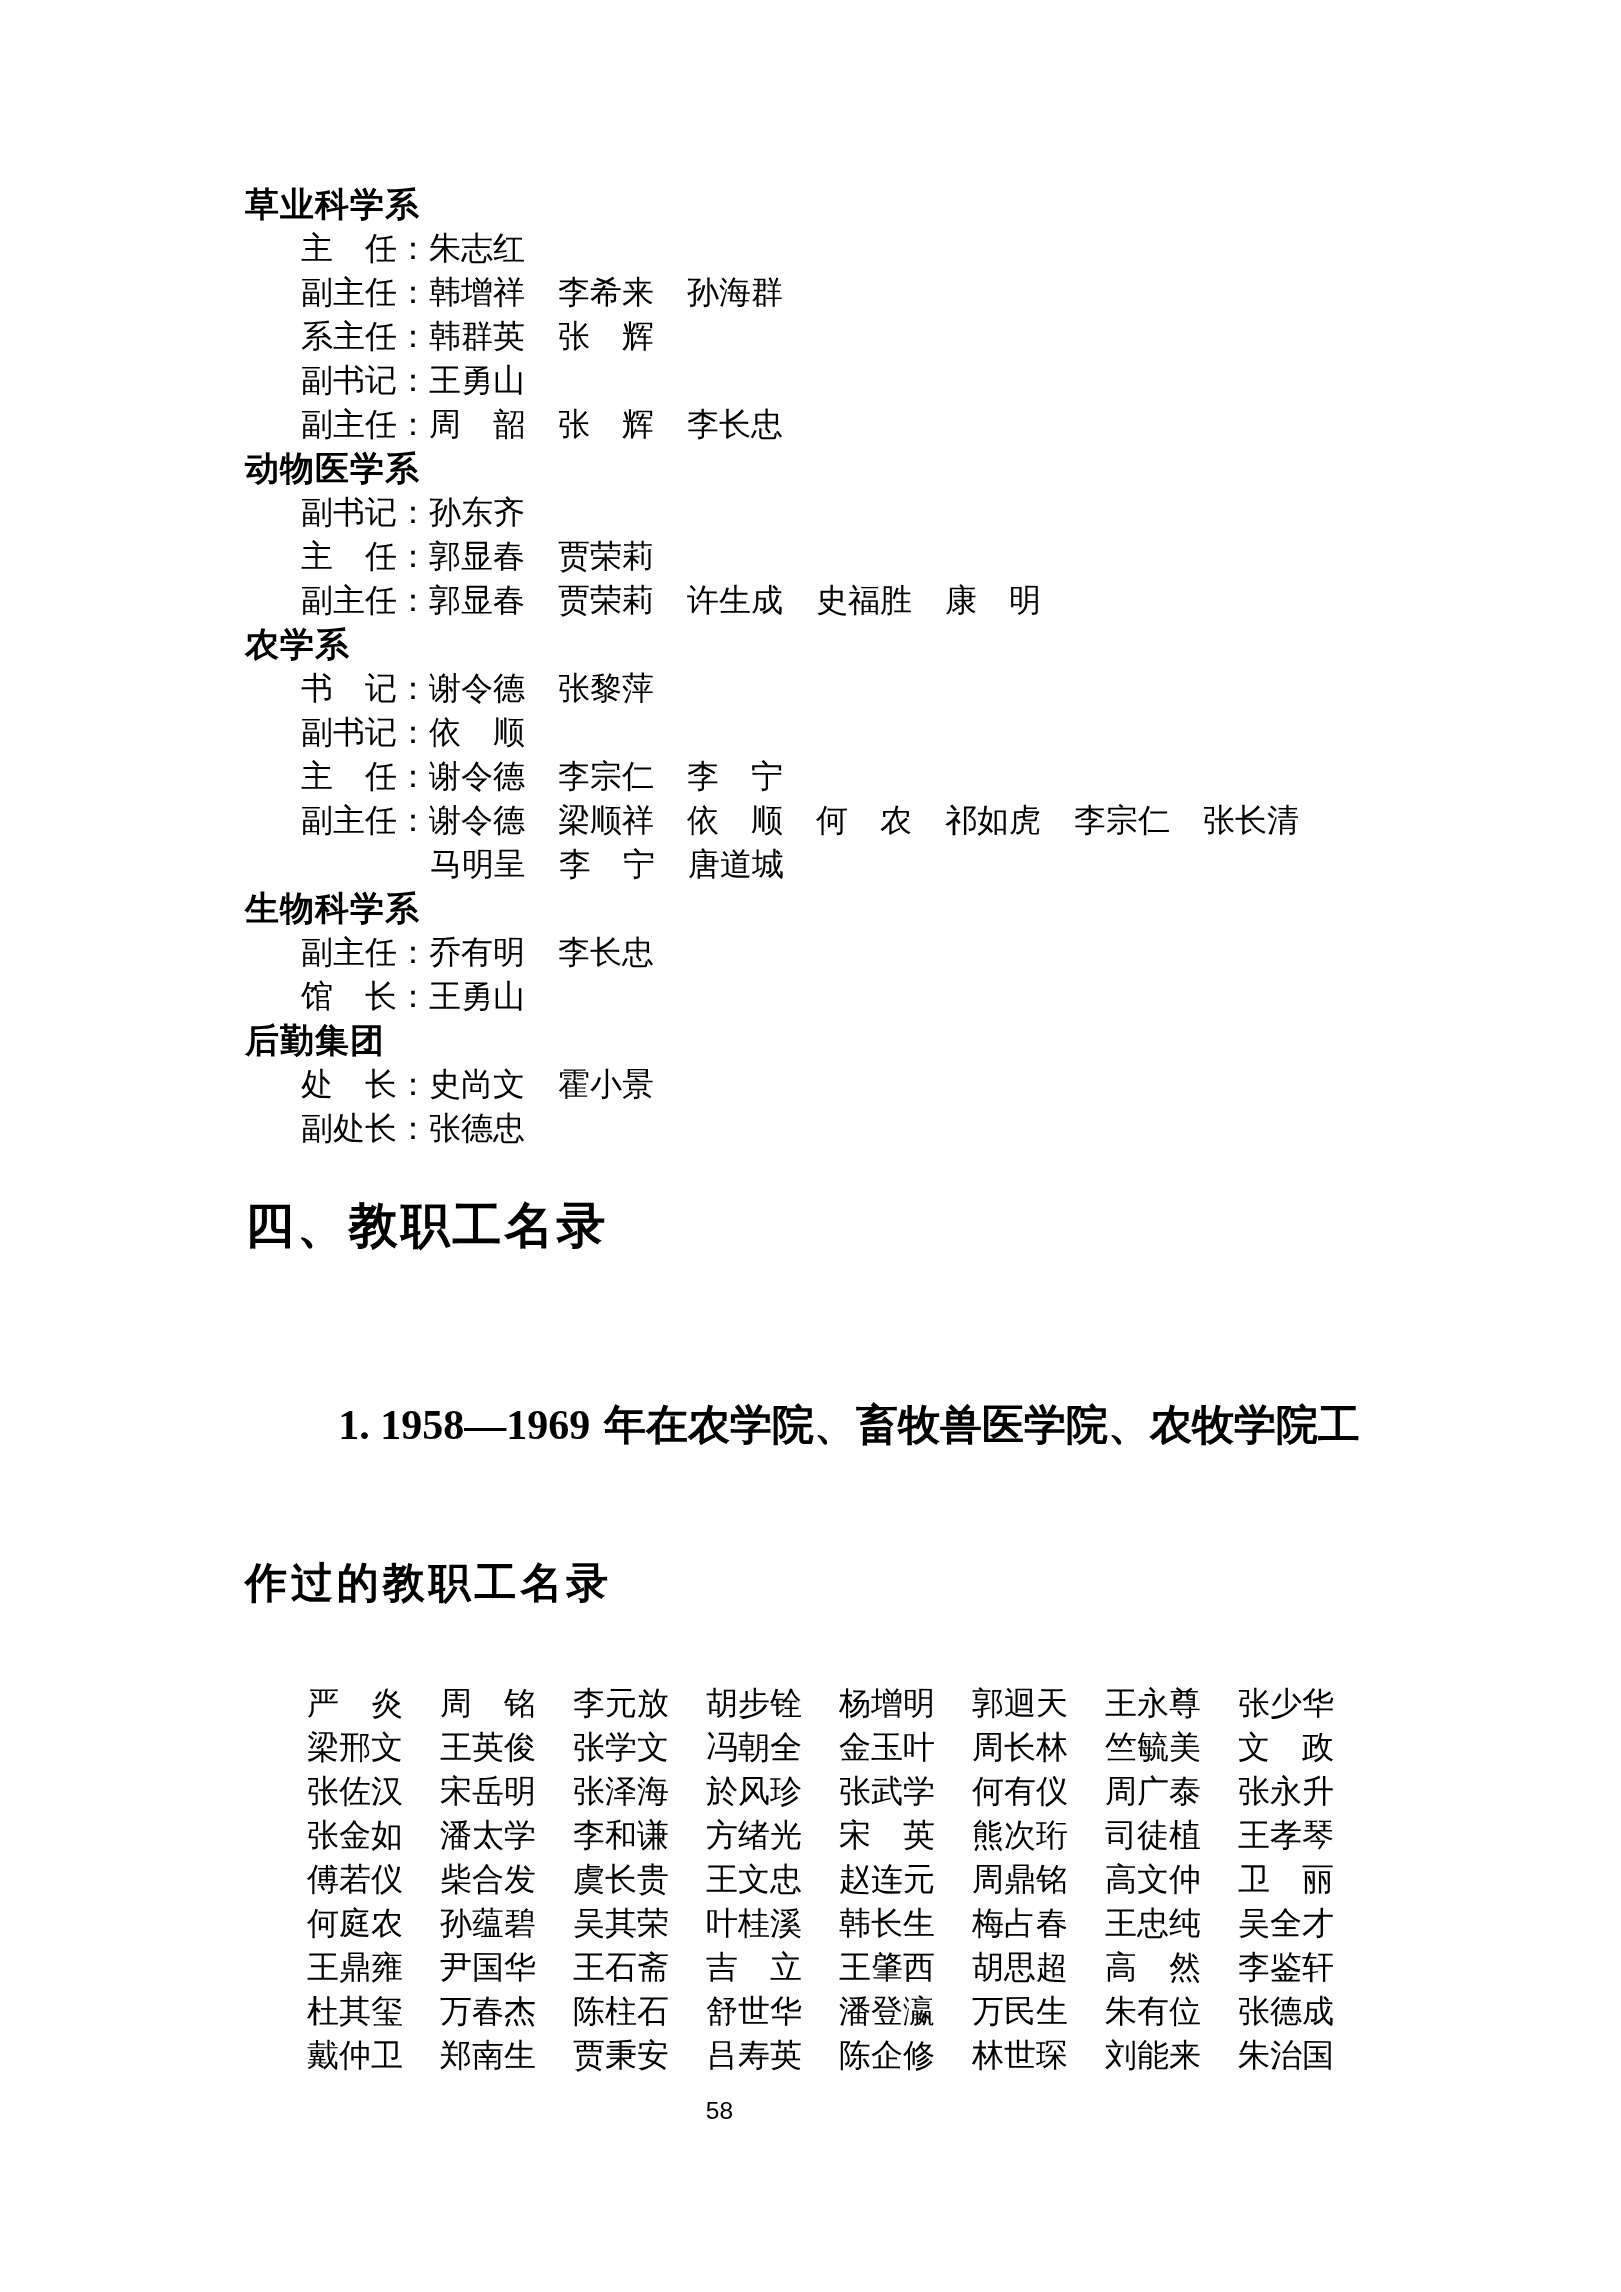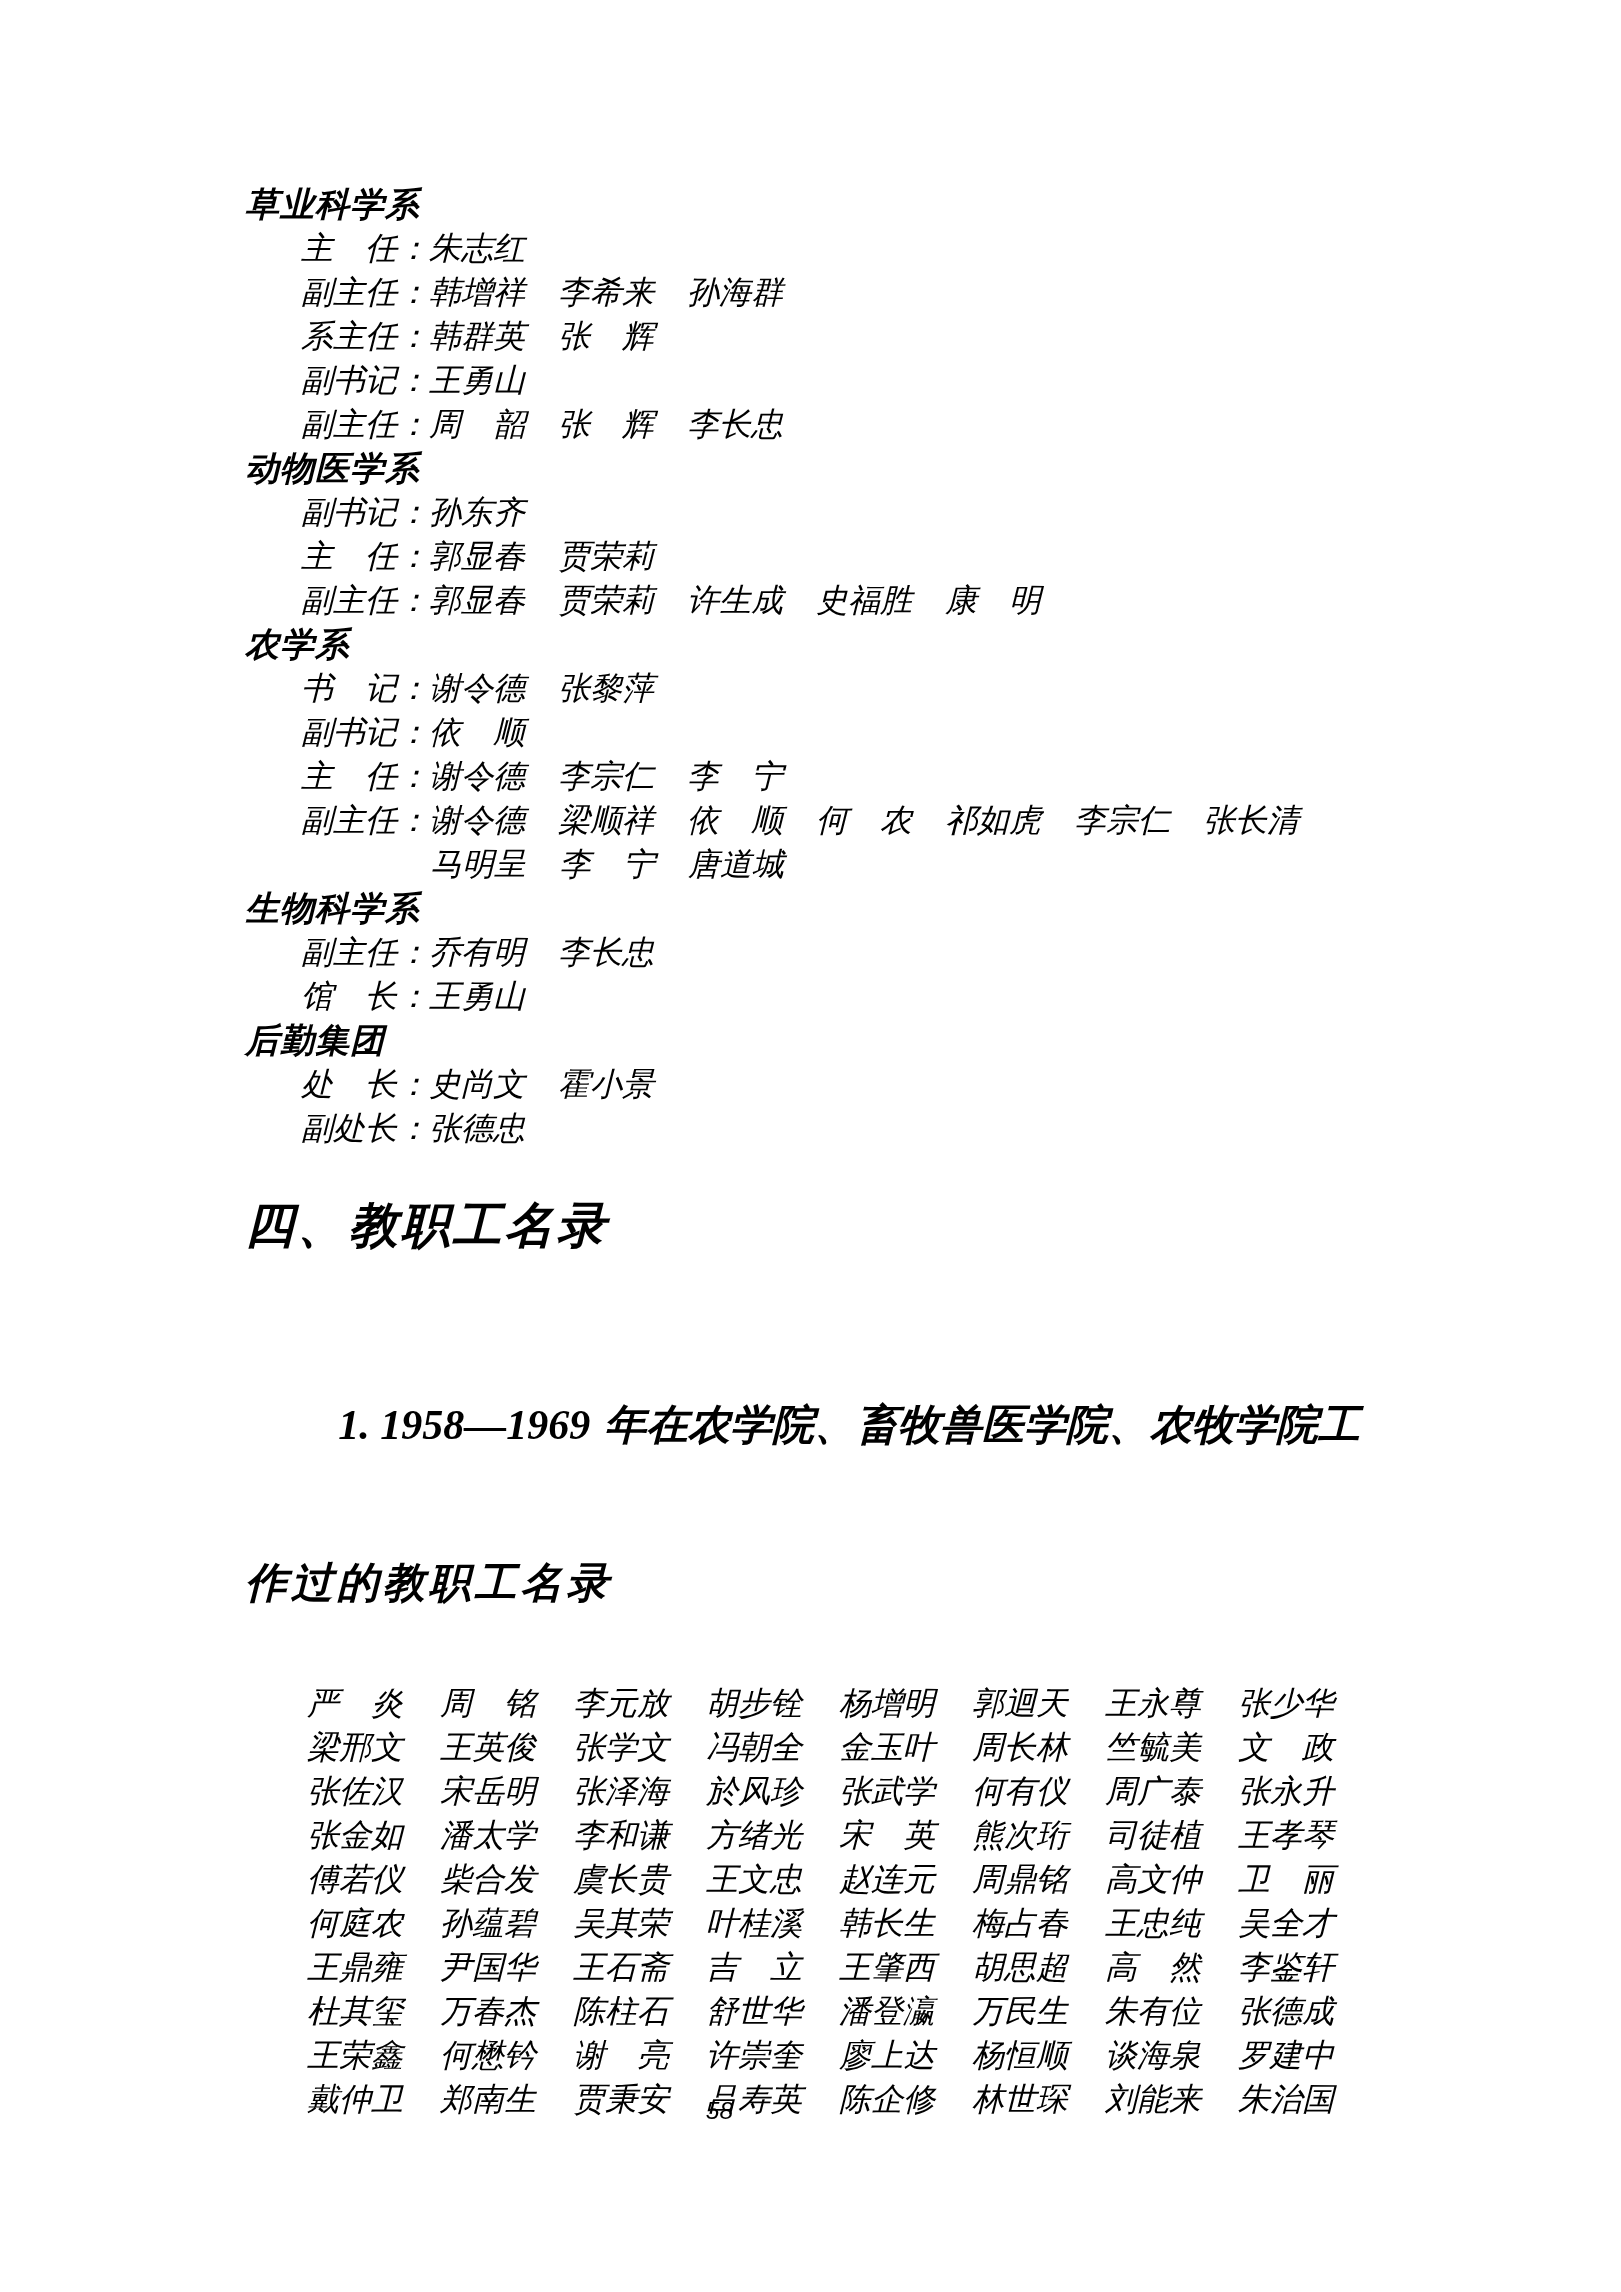--- a/index.html
+++ b/index.html
@@ -3,21 +3,20 @@
 <meta charset="utf-8">
 <style>
   html,body { margin:0; padding:0; background:#ffffff; }
   .page {
     position:relative;
     width:1423px; height:2293px;
     background:#ffffff;
     color:#000000;
     font-family:"Liberation Serif","DejaVu Serif",serif;
     overflow:hidden;
-    font-style:italic;
   }
   .content { position:absolute; left:245px; top:182px; width:1225px; }
 
   
   .dept-heading {
     margin:0;
     font-family:"Liberation Sans","DejaVu Sans",sans-serif;
     font-weight:900;
     font-size:34px; line-height:44px;
     letter-spacing:1px;
@@ -318,30 +317,20 @@
         <span class="roster-name">杜其玺</span>
         <span class="roster-name">万春杰</span>
         <span class="roster-name">陈柱石</span>
         <span class="roster-name">舒世华</span>
         <span class="roster-name">潘登瀛</span>
         <span class="roster-name">万民生</span>
         <span class="roster-name">朱有位</span>
         <span class="roster-name">张德成</span>
       </div>
       <div class="roster-row">
-        <span class="roster-name">王荣鑫</span>
-        <span class="roster-name">何懋钤</span>
-        <span class="roster-name">谢　亮</span>
-        <span class="roster-name">许崇奎</span>
-        <span class="roster-name">廖上达</span>
-        <span class="roster-name">杨恒顺</span>
-        <span class="roster-name">谈海泉</span>
-        <span class="roster-name">罗建中</span>
-      </div>
-      <div class="roster-row">
         <span class="roster-name">戴仲卫</span>
         <span class="roster-name">郑南生</span>
         <span class="roster-name">贾秉安</span>
         <span class="roster-name">吕寿英</span>
         <span class="roster-name">陈企修</span>
         <span class="roster-name">林世琛</span>
         <span class="roster-name">刘能来</span>
         <span class="roster-name">朱治国</span>
       </div>
     </div>

